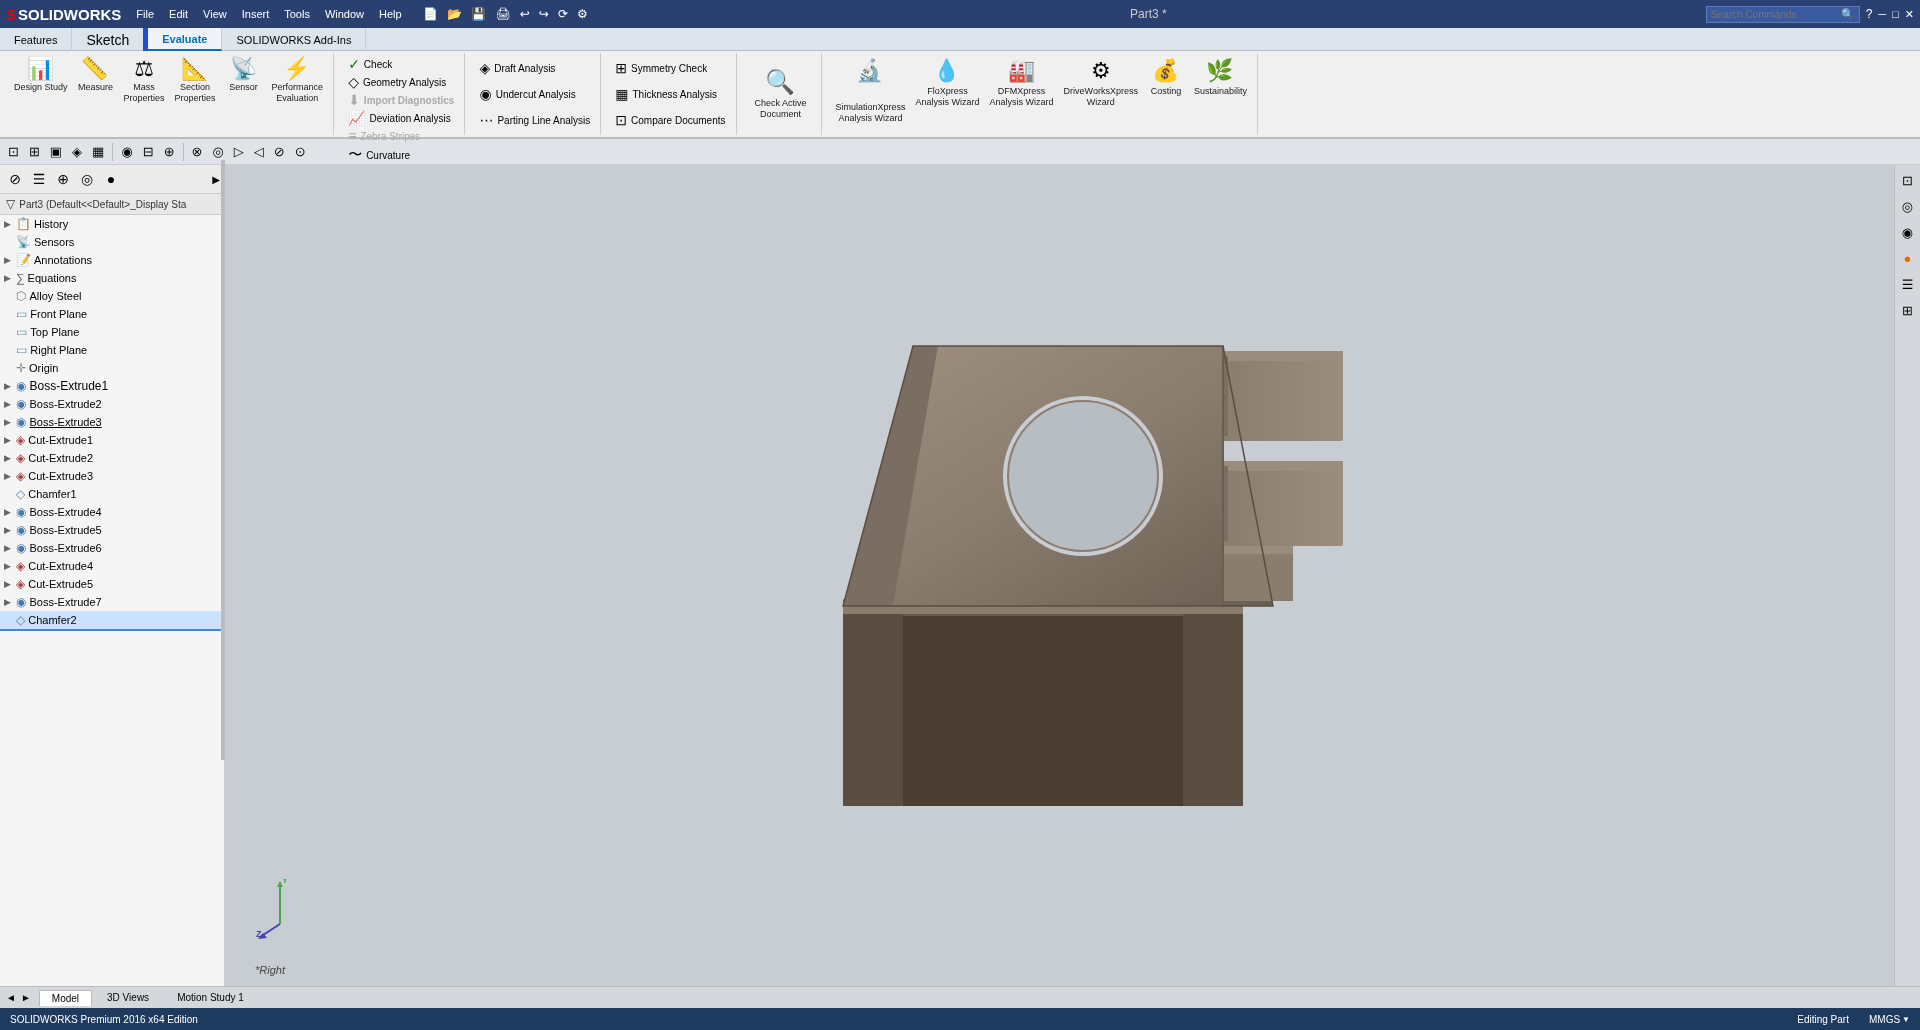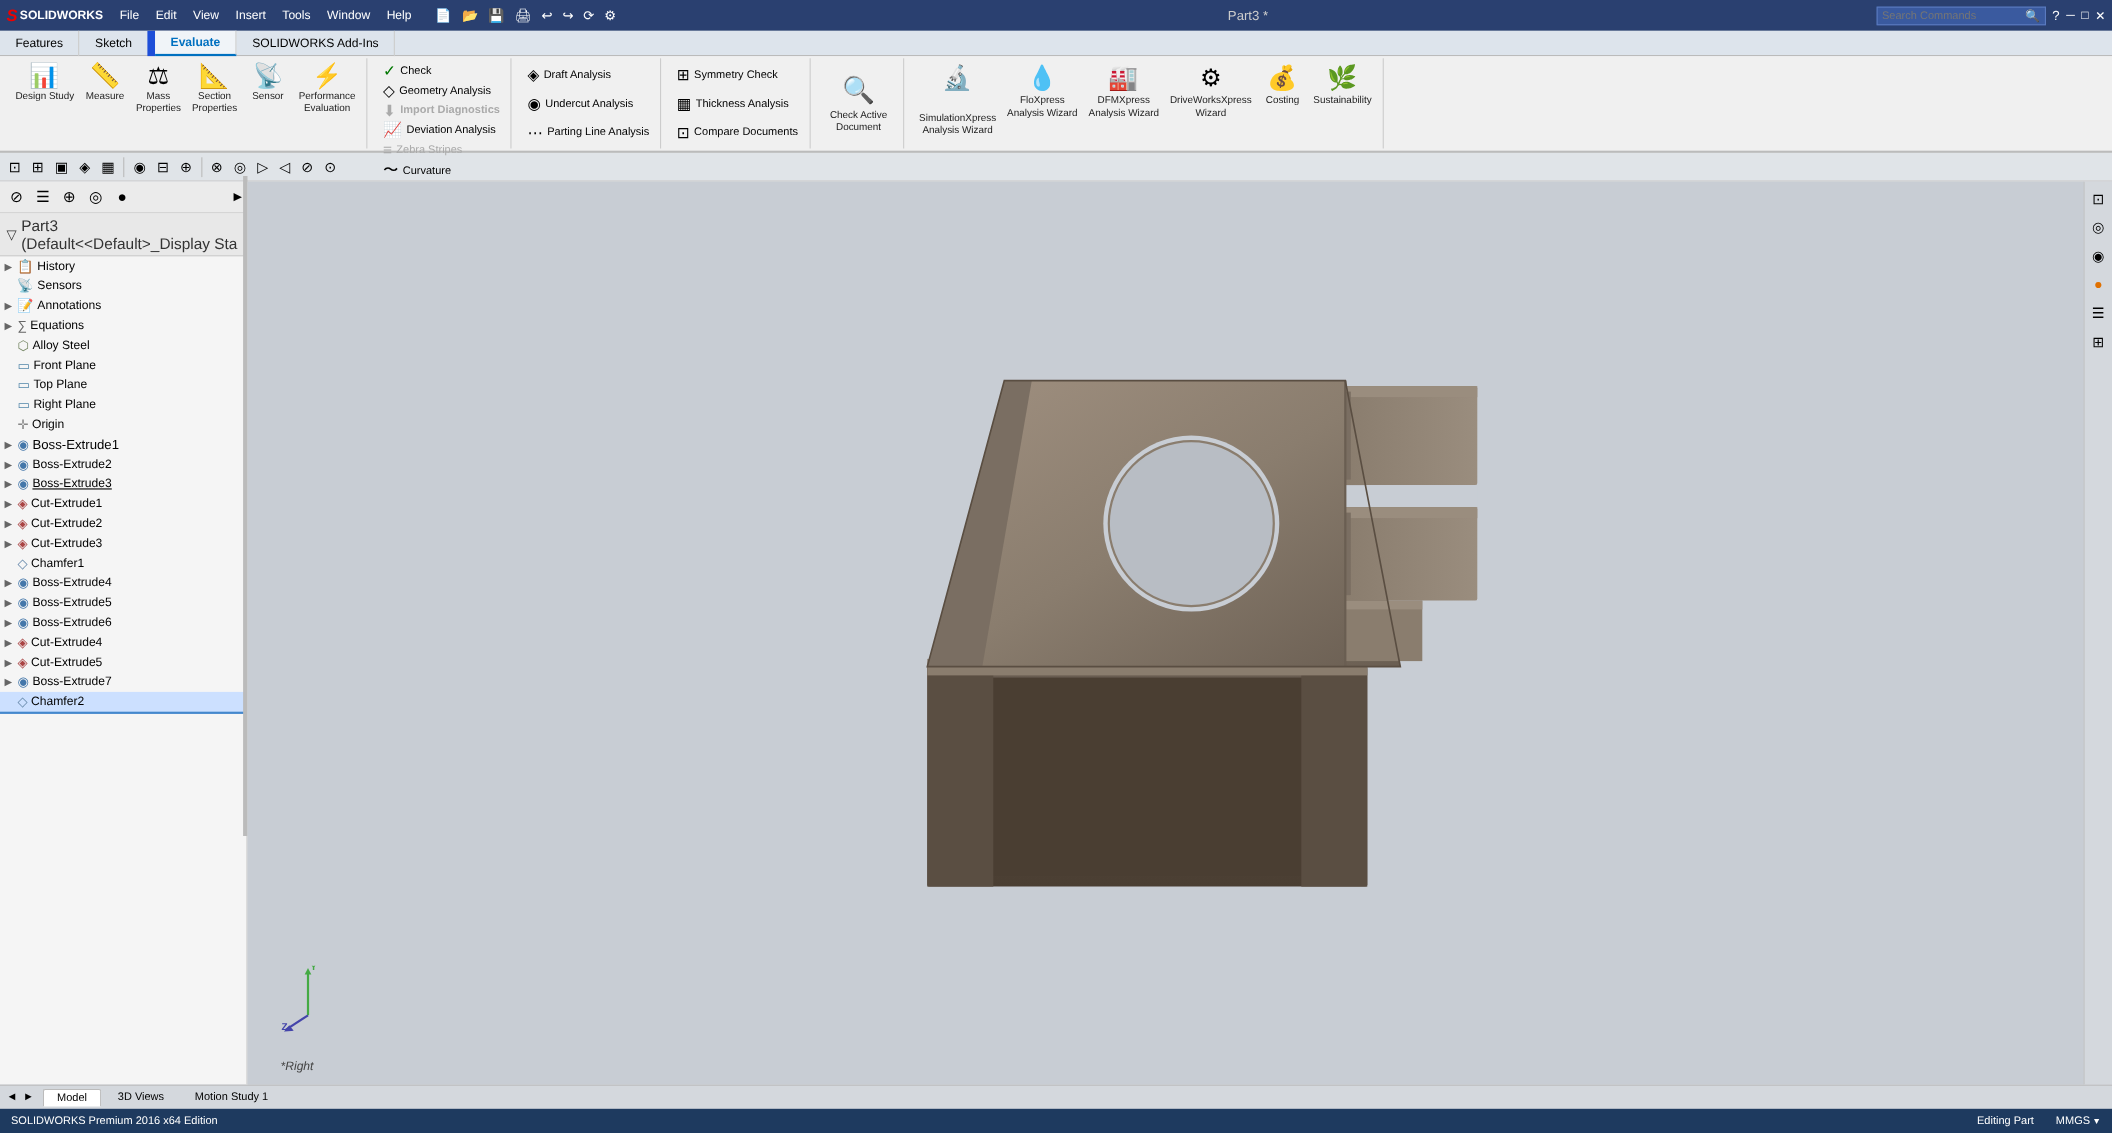--- a/index.html
+++ b/index.html
@@ -28,21 +28,21 @@
     
     #vp-toolbar { height: 26px; background: #e8e8e8; border-bottom: 1px solid #ccc; display: flex; align-items: center; padding: 0 4px; gap: 2px; }
   </style>
 </head>
 <body>
 
 <div id="titlebar" style="background:#2a4070; height:28px; display:flex; align-items:center; padding:0 6px; color:white; justify-content:space-between;">
   <div style="display:flex; align-items:center; gap:8px;">
     <div style="display:flex; align-items:center; gap:2px;">
       <span style="color:#e00; font-weight:bold; font-size:15px; font-style:italic;">S</span>
-      <span style="color:white; font-weight:bold; font-size:11px;">SOLIDWORKS</span>
+      <span style="color:white; font-weight:bold; font-size:15px;">SOLIDWORKS</span>
     </div>
     <div style="display:flex; gap:1px;">
       <span style="padding:2px 7px; font-size:11px; cursor:pointer;">File</span>
       <span style="padding:2px 7px; font-size:11px; cursor:pointer;">Edit</span>
       <span style="padding:2px 7px; font-size:11px; cursor:pointer;">View</span>
       <span style="padding:2px 7px; font-size:11px; cursor:pointer;">Insert</span>
       <span style="padding:2px 7px; font-size:11px; cursor:pointer;">Tools</span>
       <span style="padding:2px 7px; font-size:11px; cursor:pointer;">Window</span>
       <span style="padding:2px 7px; font-size:11px; cursor:pointer;">Help</span>
     </div>
@@ -66,21 +66,21 @@
     </div>
     <span style="font-size:12px; cursor:pointer;">?</span>
     <span style="cursor:pointer; font-size:11px;">─</span>
     <span style="cursor:pointer; font-size:11px;">□</span>
     <span style="cursor:pointer; font-size:11px;">✕</span>
   </div>
 </div>
 
 <div id="ribbon-tabs" style="display:flex; background:#dde4ec; border-bottom:1px solid #bbb; height:23px;">
   <div style="padding:0 14px; height:23px; display:flex; align-items:center; font-size:11px; cursor:pointer; border-right:1px solid #ccc;">Features</div>
-  <div style="padding:0 14px; height:23px; display:flex; align-items:center; font-size:11px; cursor:pointer; border-right:7px solid #1d4ed8;">Sketch</div>
+  <div style="padding:0 14px; height:23px; display:flex; align-items:center; font-size:14px; cursor:pointer; border-right:5px solid #1d4ed8;">Sketch</div>
   <div style="padding:0 14px; height:23px; display:flex; align-items:center; font-size:11px; cursor:pointer; border-right:1px solid #ccc; border-bottom:2px solid #0070c0; background:#f0f4f8; font-weight:bold; color:#0070c0;">Evaluate</div>
   <div style="padding:0 14px; height:23px; display:flex; align-items:center; font-size:11px; cursor:pointer; border-right:1px solid #ccc;">SOLIDWORKS Add-Ins</div>
 </div>
 
 <div id="ribbon-content" style="display:flex; background:#f0f0f0; border-bottom:2px solid #bbb; height:88px; align-items:stretch; padding:2px 4px; gap:4px;">
 
   <div style="display:flex; gap:2px; border-right:1px solid #ccc; padding:2px 6px; align-items:flex-start;">
     <div style="display:flex; flex-direction:column; align-items:center; cursor:pointer; padding:3px 4px; border-radius:2px; min-width:44px;" title="Design Study">
       <span style="font-size:22px; line-height:1;">📊</span>
       <span style="font-size:9px; text-align:center; color:#222; line-height:1.2; margin-top:2px;">Design Study</span>
@@ -227,21 +227,21 @@
       <span style="width:22px; height:22px; display:flex; align-items:center; justify-content:center; cursor:pointer; font-size:14px; border-radius:2px;">☰</span>
       <span style="width:22px; height:22px; display:flex; align-items:center; justify-content:center; cursor:pointer; font-size:14px; border-radius:2px;">⊕</span>
       <span style="width:22px; height:22px; display:flex; align-items:center; justify-content:center; cursor:pointer; font-size:14px; border-radius:2px;">◎</span>
       <span style="width:22px; height:22px; display:flex; align-items:center; justify-content:center; cursor:pointer; font-size:14px; border-radius:2px;">●</span>
       <div style="flex:1;"></div>
       <span style="font-size:10px; cursor:pointer;">▶</span>
     </div>
 
     <div style="padding:3px 6px; background:#e8e8e8; border-bottom:1px solid #ccc; font-size:10px; color:#333; display:flex; align-items:center; gap:4px;">
       <span style="font-size:12px;">▽</span>
-      <span style="font-size:14px;">Part3  (Default&lt;&lt;Default&gt;_Display Sta</span>
+      <span style="font-size:10px;">Part3  (Default&lt;&lt;Default&gt;_Display Sta</span>
     </div>
 
     <div style="flex:1; overflow-y:auto;">
 
       <div style="display:flex; align-items:center; padding:2px 4px; cursor:pointer;">
         <span style="width:12px; font-size:9px; color:#666;">▶</span>
         <span style="font-size:12px; margin-right:3px; color:#666;">📋</span>
         <span style="font-size:11px;">History</span>
       </div>
 

